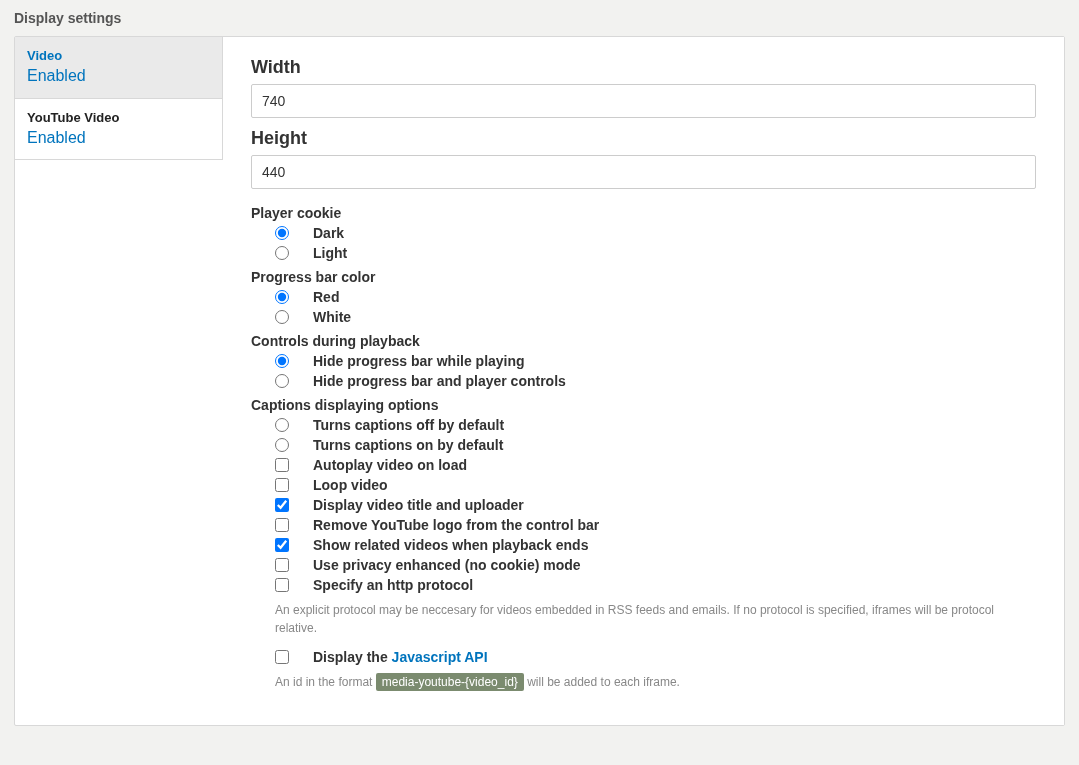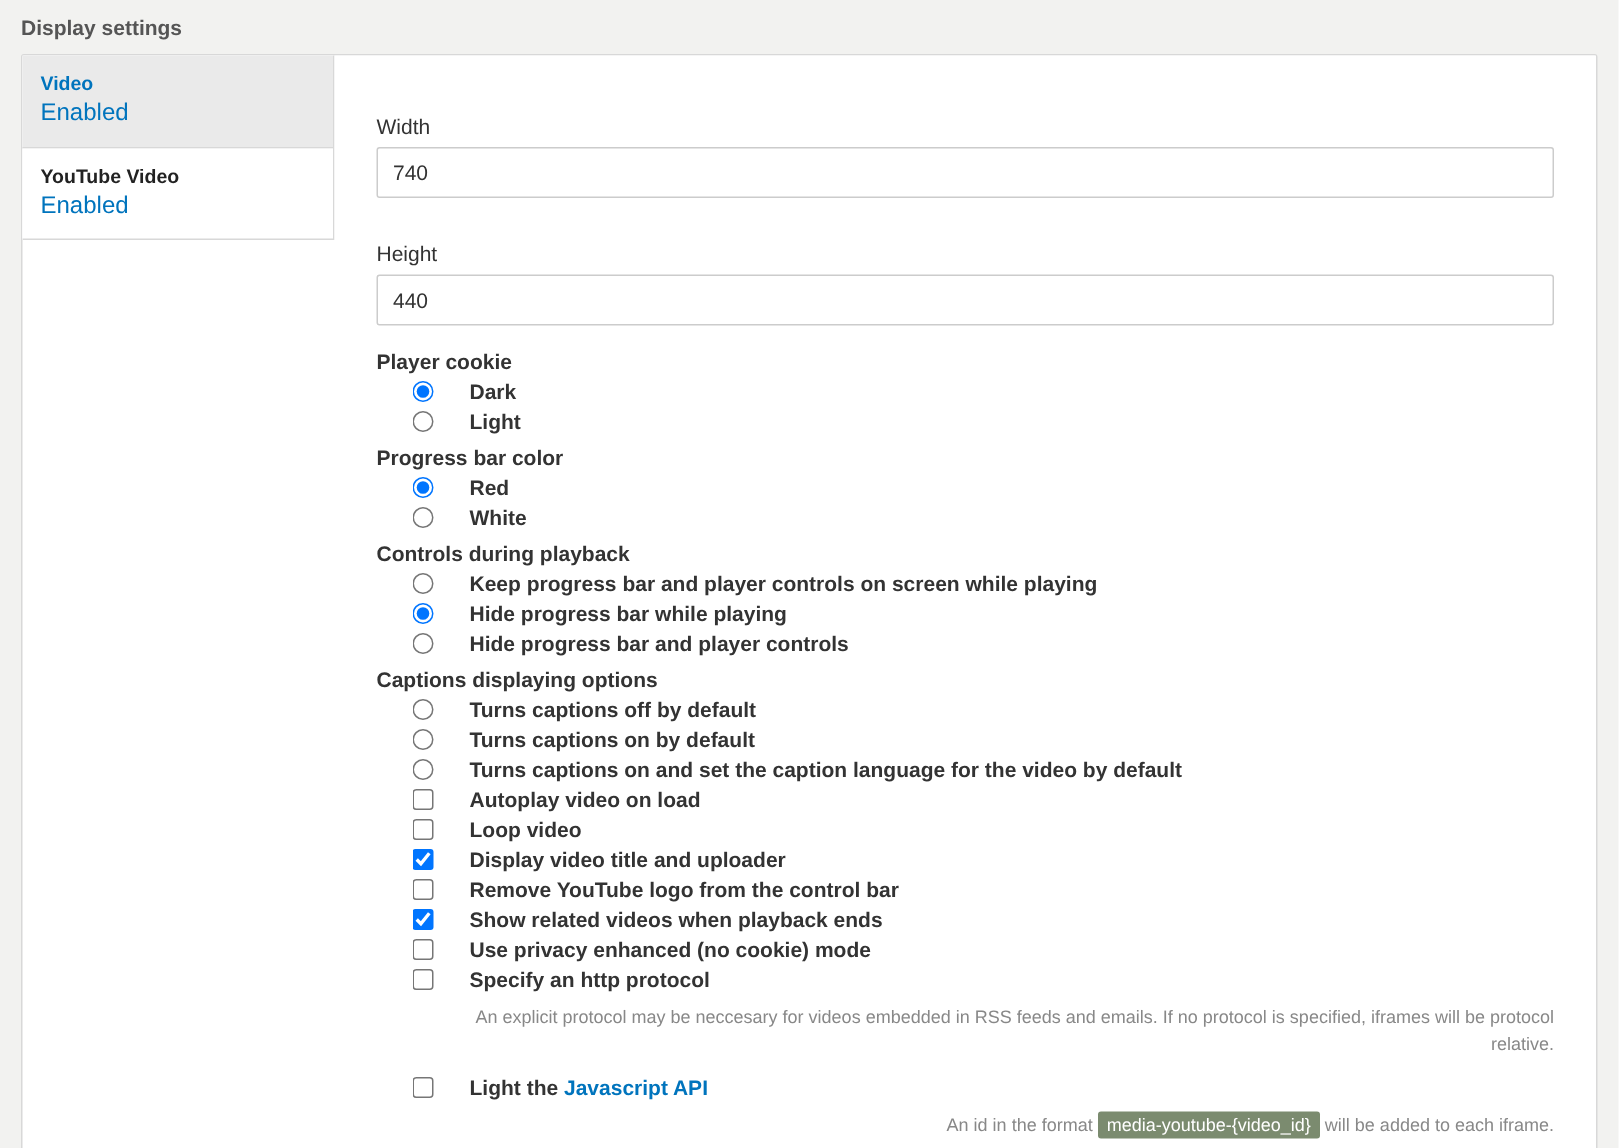--- a/index.html
+++ b/index.html
@@ -53,24 +53,24 @@
   color: #0074bd;
   font-size: 16px;
   line-height: 1.4;
 }
 .content {
   flex: 1;
   padding: 20px 28px 24px 28px;
   background: #fff;
 }
 .field-label {
-  font-weight: normal;
-  font-size: 14px;
+  font-weight: bold;
+  font-size: 18px;
   margin-bottom: 6px;
-  margin-top: 19px;
+  margin-top: 0;
 }
 .text-input {
   width: 100%;
   padding: 8px 10px;
   border: 1px solid #ccc;
   border-radius: 2px;
   font-size: 14px;
   color: #333;
   margin-bottom: 10px;
 }
@@ -92,21 +92,20 @@
 }
 .indent {
   margin-left: 24px;
   gap: 24px;
 }
 .helper {
   color: #888;
   font-size: 12px;
   margin: 6px 0 10px 24px;
   line-height: 1.5;
-  text-align: right;
 }
 .link {
   color: #0074bd;
   cursor: pointer;
   text-align: right;
 }
 .code-chip {
   background: #7b8b6f;
   color: #fff;
   font-family: Liberation Sans, sans-serif;
@@ -159,45 +158,37 @@
       <input type="radio" name="pcolor" checked="" style="">
       <span class="option-label">Red</span>
     </div>
     <div class="option-row indent">
       <input type="radio" name="pcolor" style="">
       <span class="option-label">White</span>
     </div>
 
     <div class="group-label">Controls during playback</div>
     <div class="option-row indent">
-      <input type="radio" name="ctrl" style="">
-      <span class="option-label">Keep progress bar and player controls on screen while playing</span>
-    </div>
-    <div class="option-row indent">
       <input type="radio" name="ctrl" checked="" style="">
       <span class="option-label">Hide progress bar while playing</span>
     </div>
     <div class="option-row indent">
       <input type="radio" name="ctrl" style="">
       <span class="option-label">Hide progress bar and player controls</span>
     </div>
 
     <div class="group-label">Captions displaying options</div>
     <div class="option-row indent">
       <input type="radio" name="cap" style="">
       <span class="option-label">Turns captions off by default</span>
     </div>
     <div class="option-row indent">
       <input type="radio" name="cap" style="">
       <span class="option-label">Turns captions on by default</span>
     </div>
-    <div class="option-row indent">
-      <input type="radio" name="cap" style="">
-      <span class="option-label">Turns captions on and set the caption language for the video by default</span>
-    </div>
 
     <div class="option-row indent">
       <input type="checkbox" style="">
       <span class="option-label">Autoplay video on load</span>
     </div>
     <div class="option-row indent">
       <input type="checkbox" style="">
       <span class="option-label">Loop video</span>
     </div>
     <div class="option-row indent">
@@ -218,21 +209,21 @@
     </div>
     <div class="option-row indent">
       <input type="checkbox" style="">
       <span class="option-label">Specify an http protocol</span>
     </div>
     <div class="helper">An explicit protocol may be neccesary for videos embedded in RSS feeds and emails. If no protocol is specified, iframes will be protocol relative.</div>
 
     <div class="option-row indent">
       <input type="checkbox" style="">
       <span class="option-label">
-        <span>Light the </span><span class="link">Javascript API</span>
+        <span>Display the </span><span class="link">Javascript API</span>
       </span>
     </div>
     <div class="helper">
       <span>An id in the format </span>
       <span class="code-chip">media-youtube-{video_id}</span>
       <span> will be added to each iframe.</span>
     </div>
 
   </div>
 </div>

